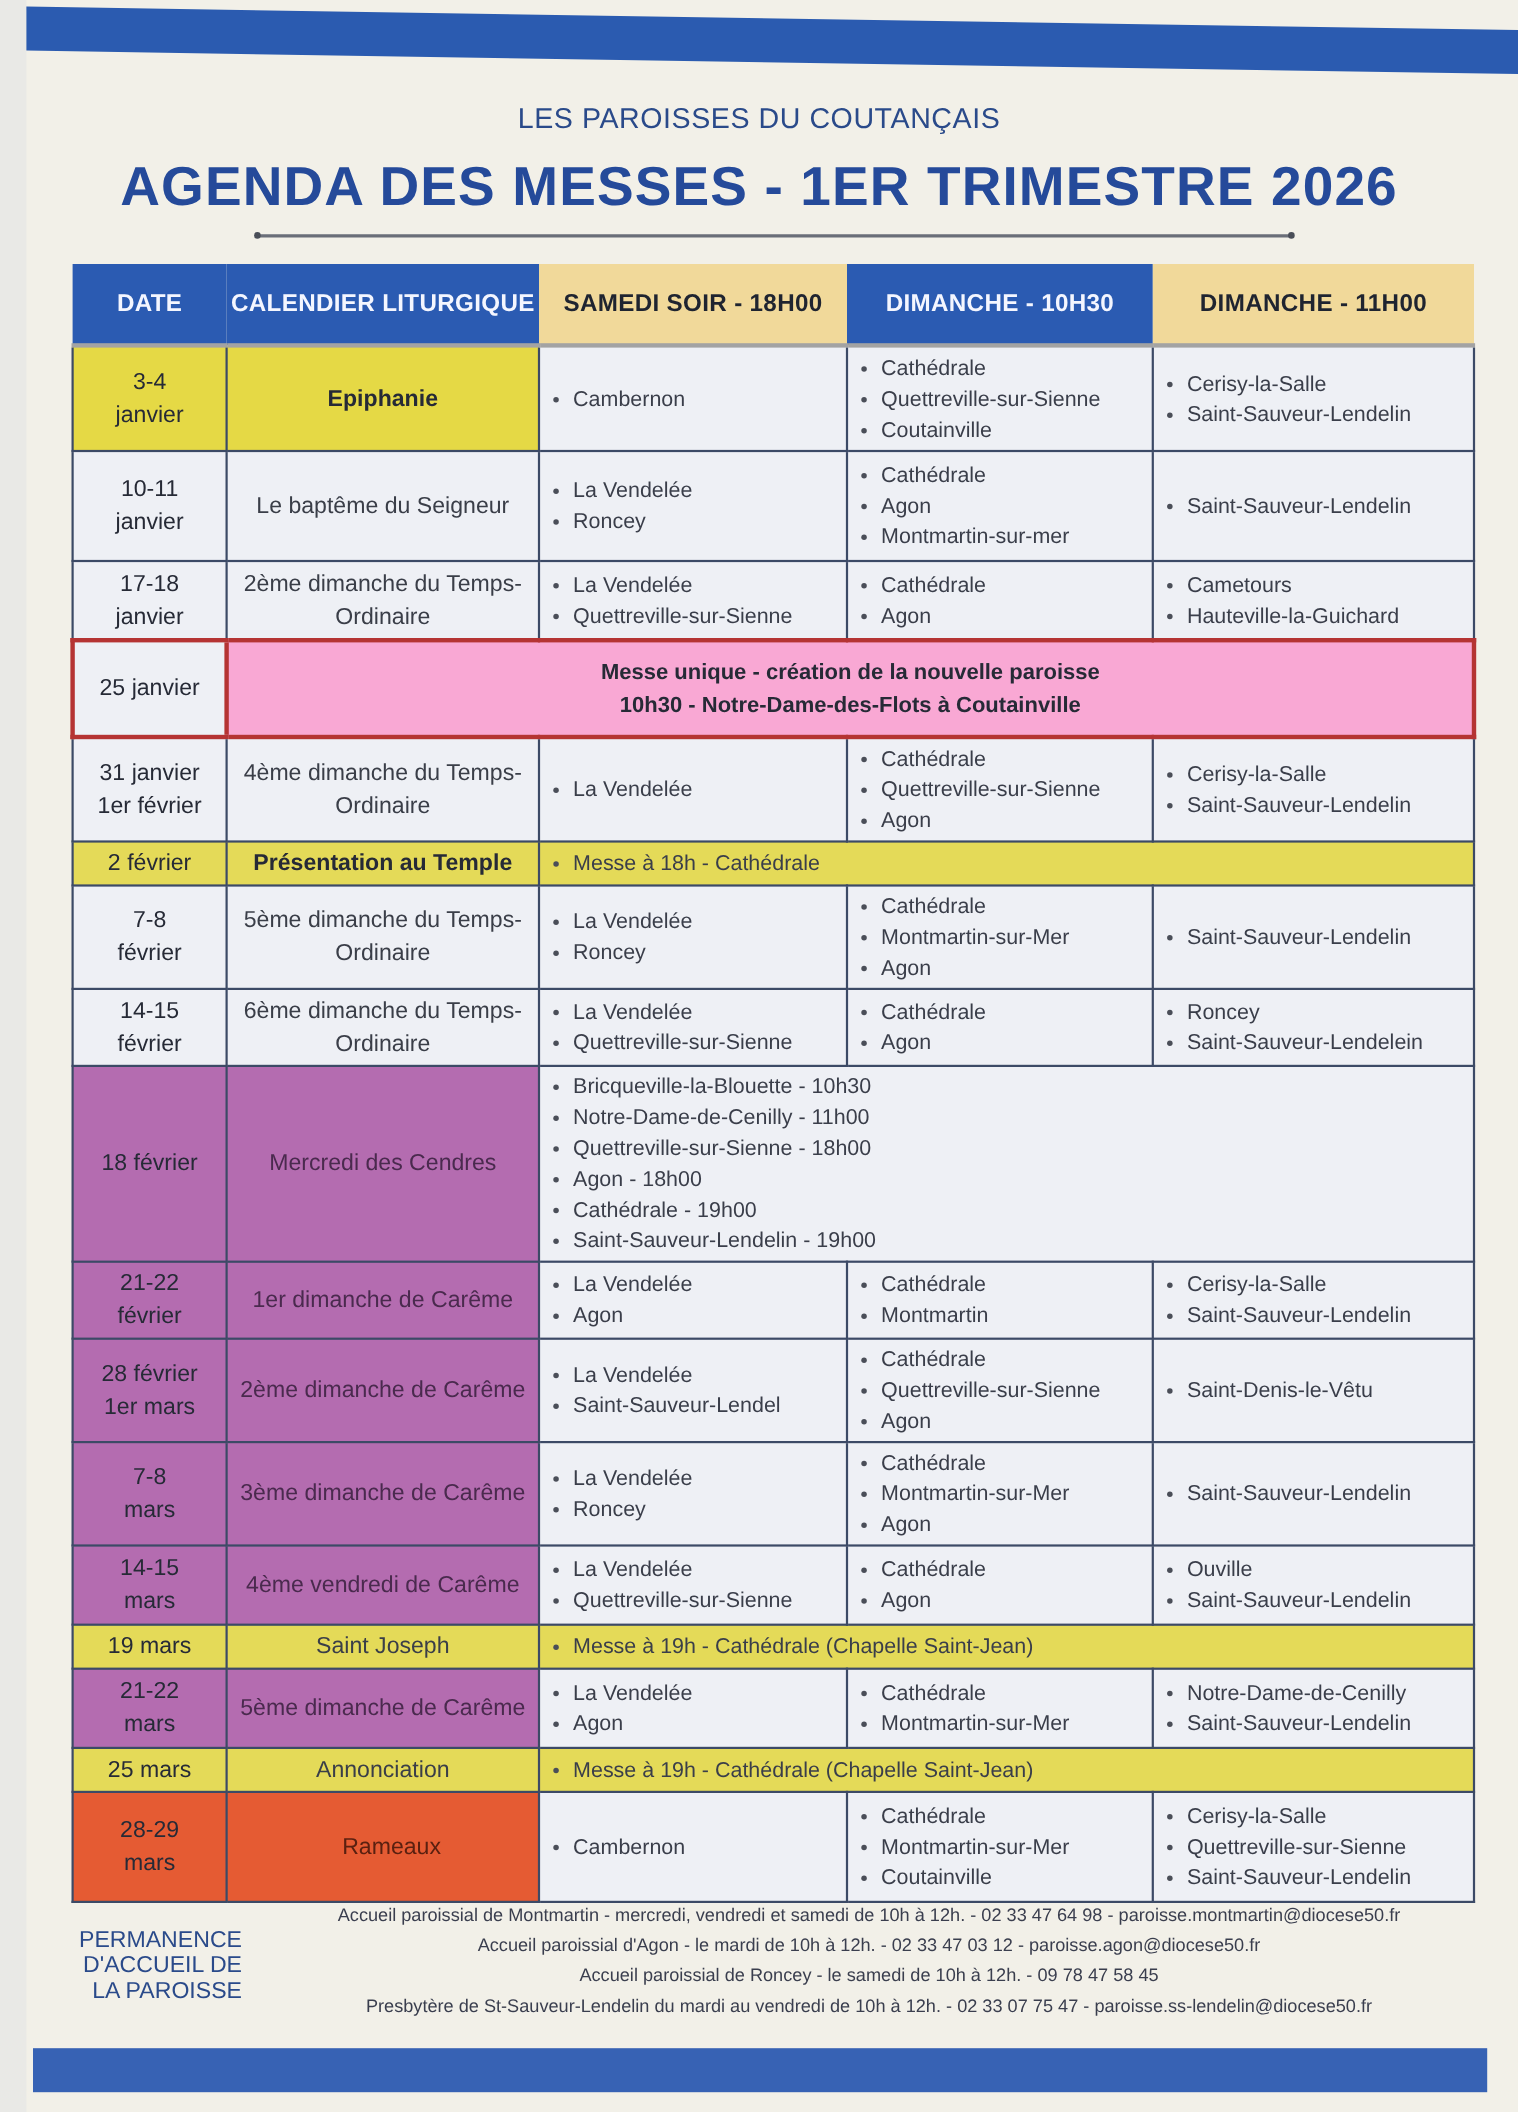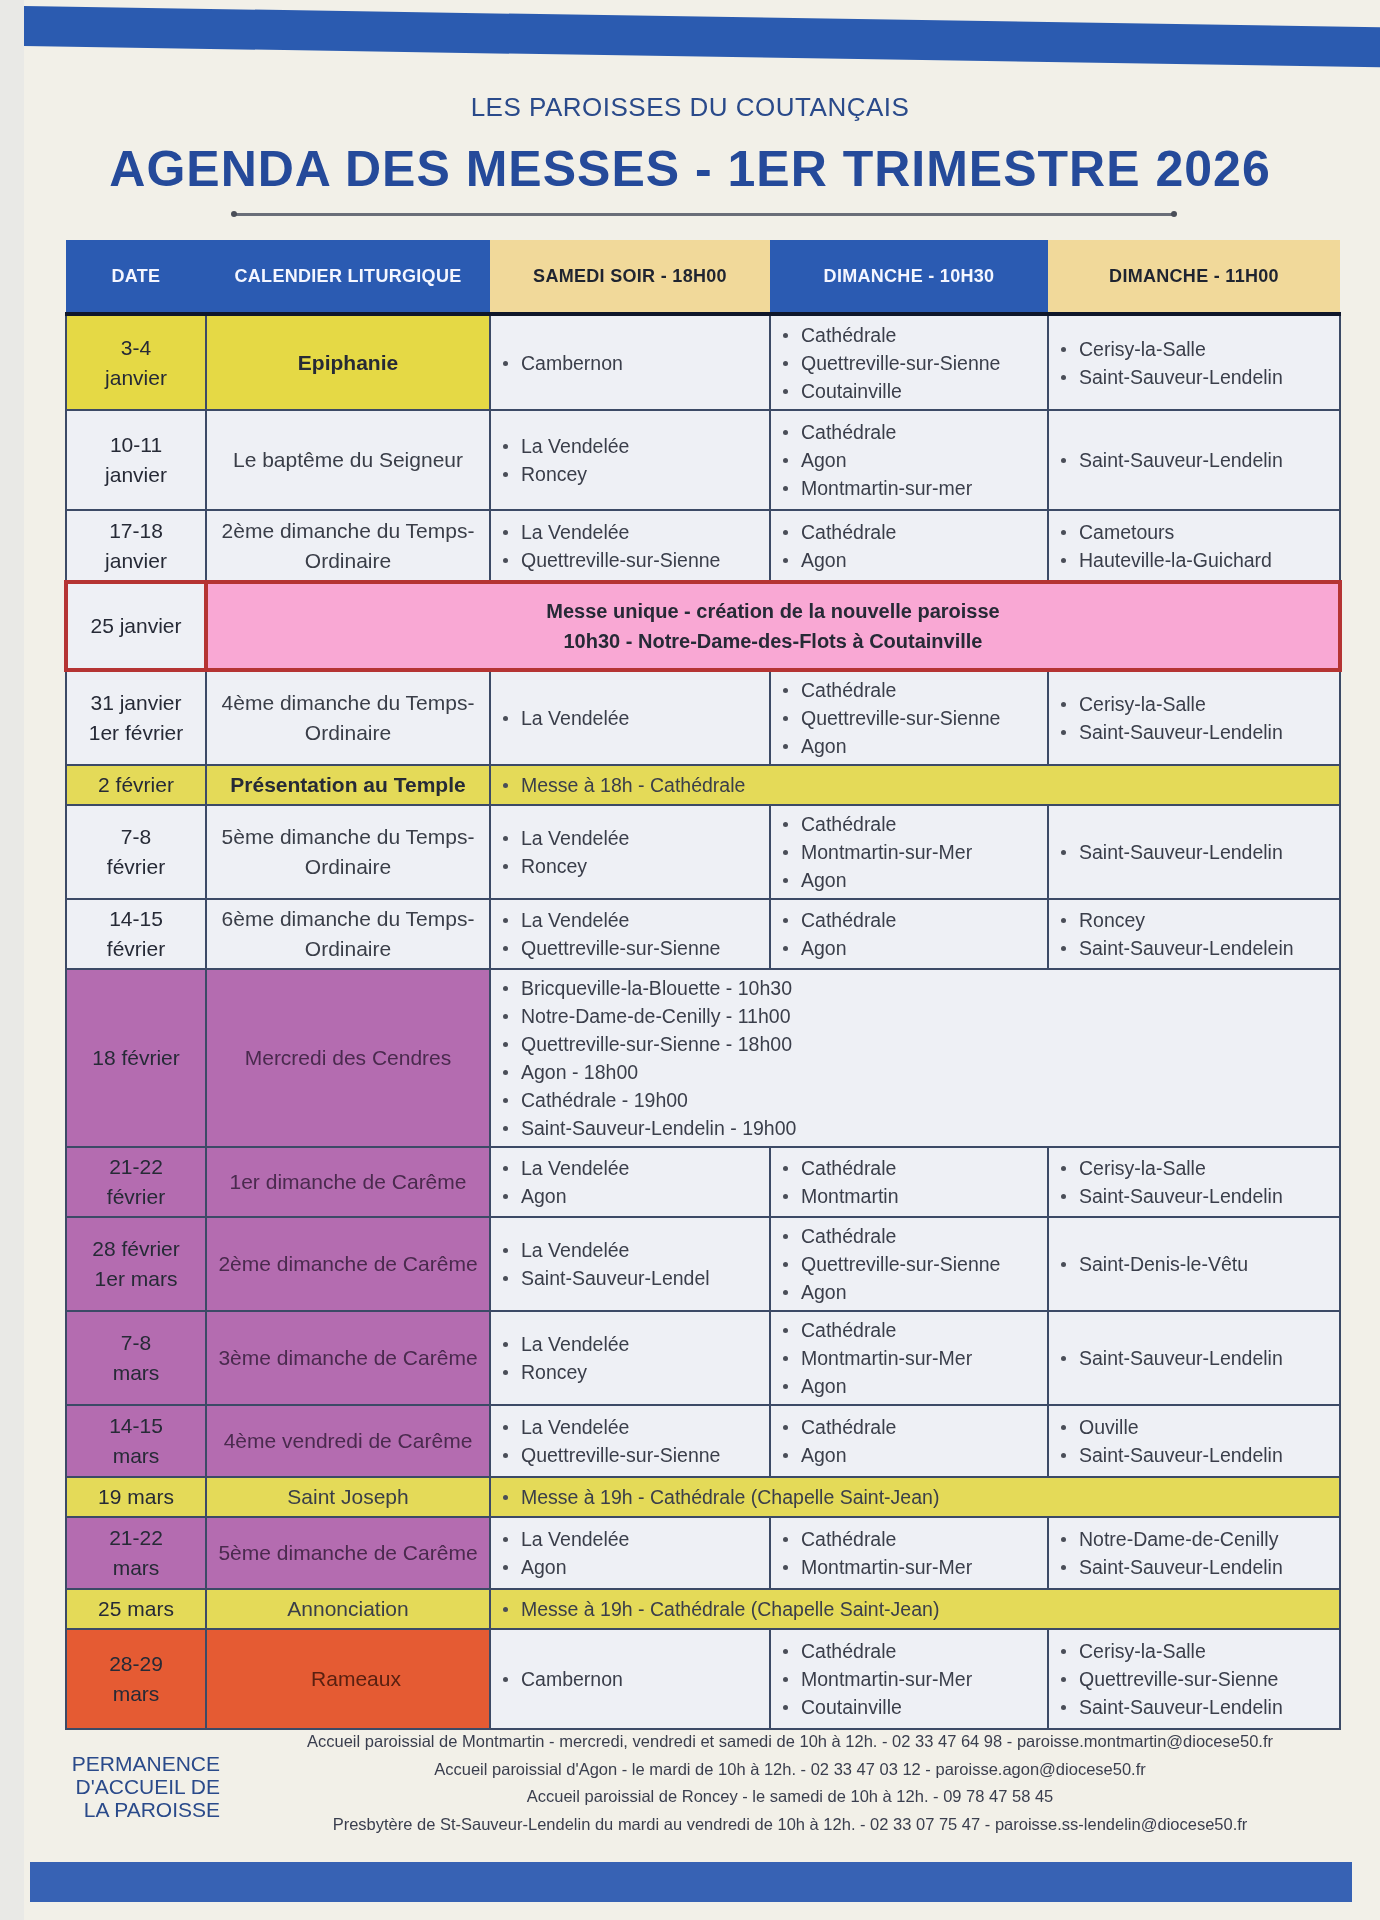--- a/index.html
+++ b/index.html
@@ -43,22 +43,22 @@
   }
   .title-rule::before { left: -3px; }
   .title-rule::after { right: -3px; }
 
   table.agenda {
     position: absolute; left: 64px; top: 240px; width: 1274px;
     border-collapse: collapse; table-layout: fixed;
     font-size: 20px;
   }
   .agenda th {
-    height: 74px; font-size: 18px; font-weight: bold; letter-spacing: 0.3px;
-    border-bottom: 4px solid #0f172a;
+    height: 74px; font-size: 22px; font-weight: bold; letter-spacing: 0.3px;
+    border-bottom: 4px solid #a3a3a3;
   }
   .agenda th.blue { background: #2b5bb2; color: #f4f6ff; }
   .agenda th.sand { background: #f1d99a; color: #1f2430; text-align: center; }
   .agenda td {
     border: 2px solid #3c4a66;
     vertical-align: middle;
     background: #eef0f5;
     padding: 4px 8px;
   }
   .agenda td.date { text-align: center; font-weight: normal; font-size: 21px; line-height: 30px; color: #262a36; }

